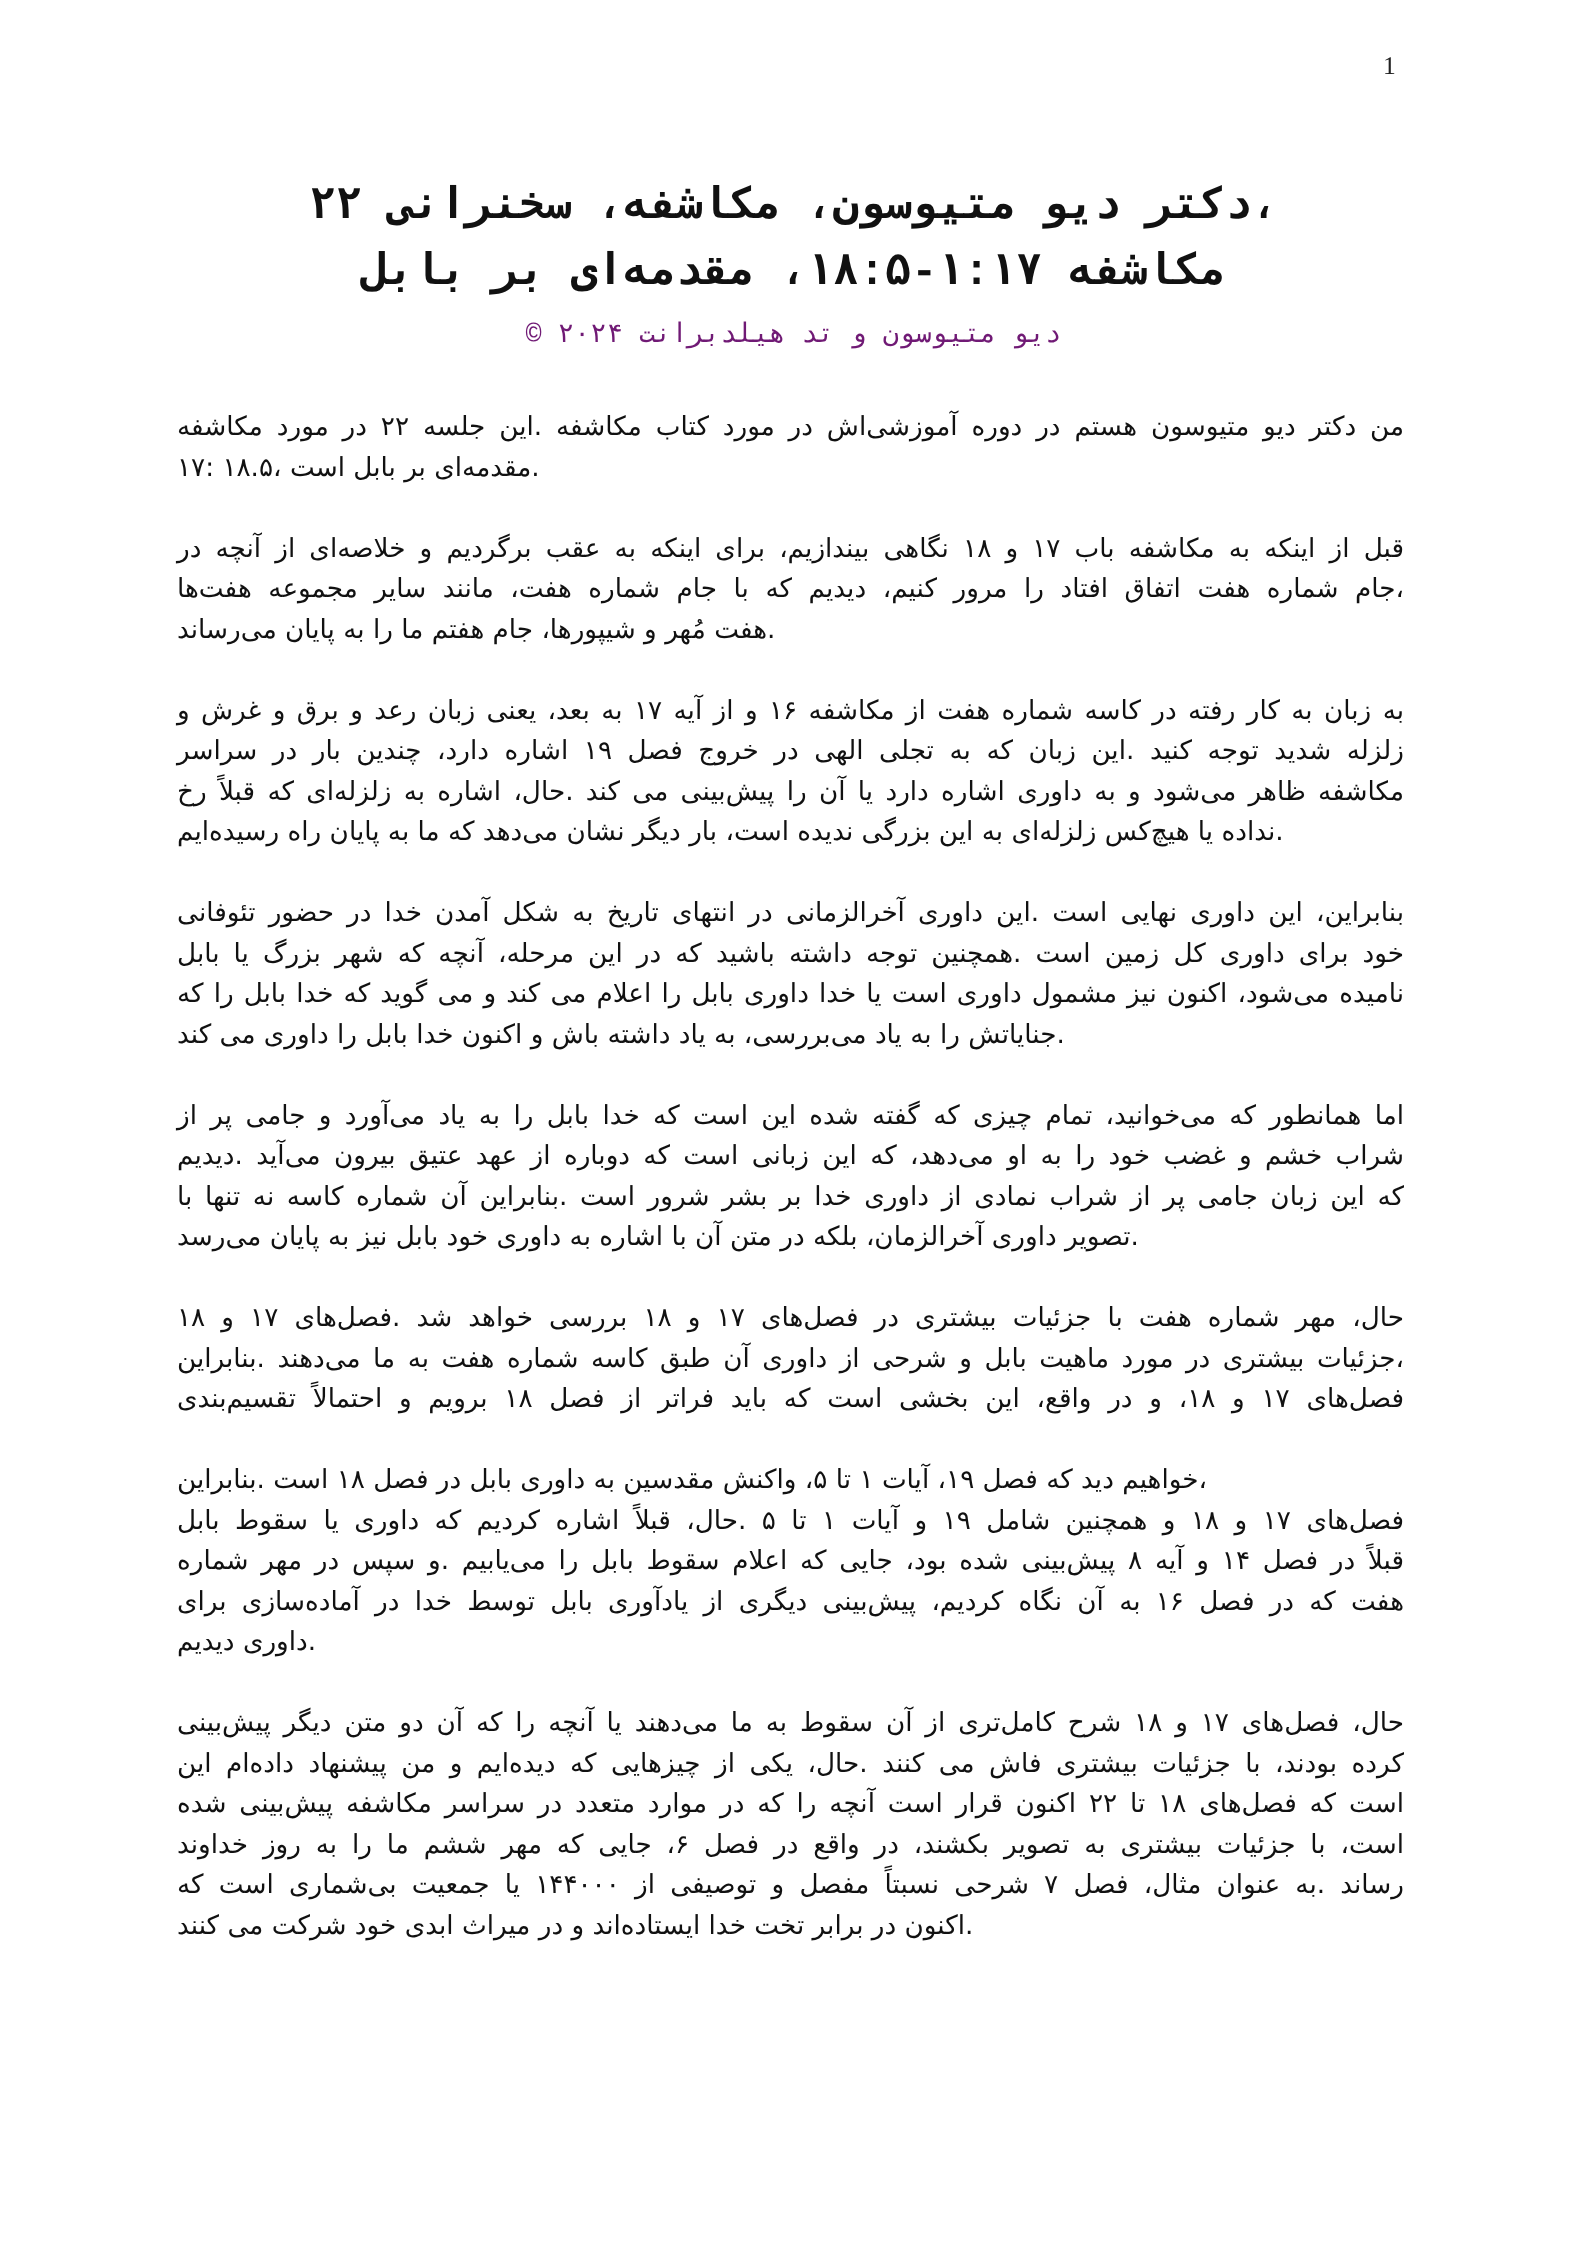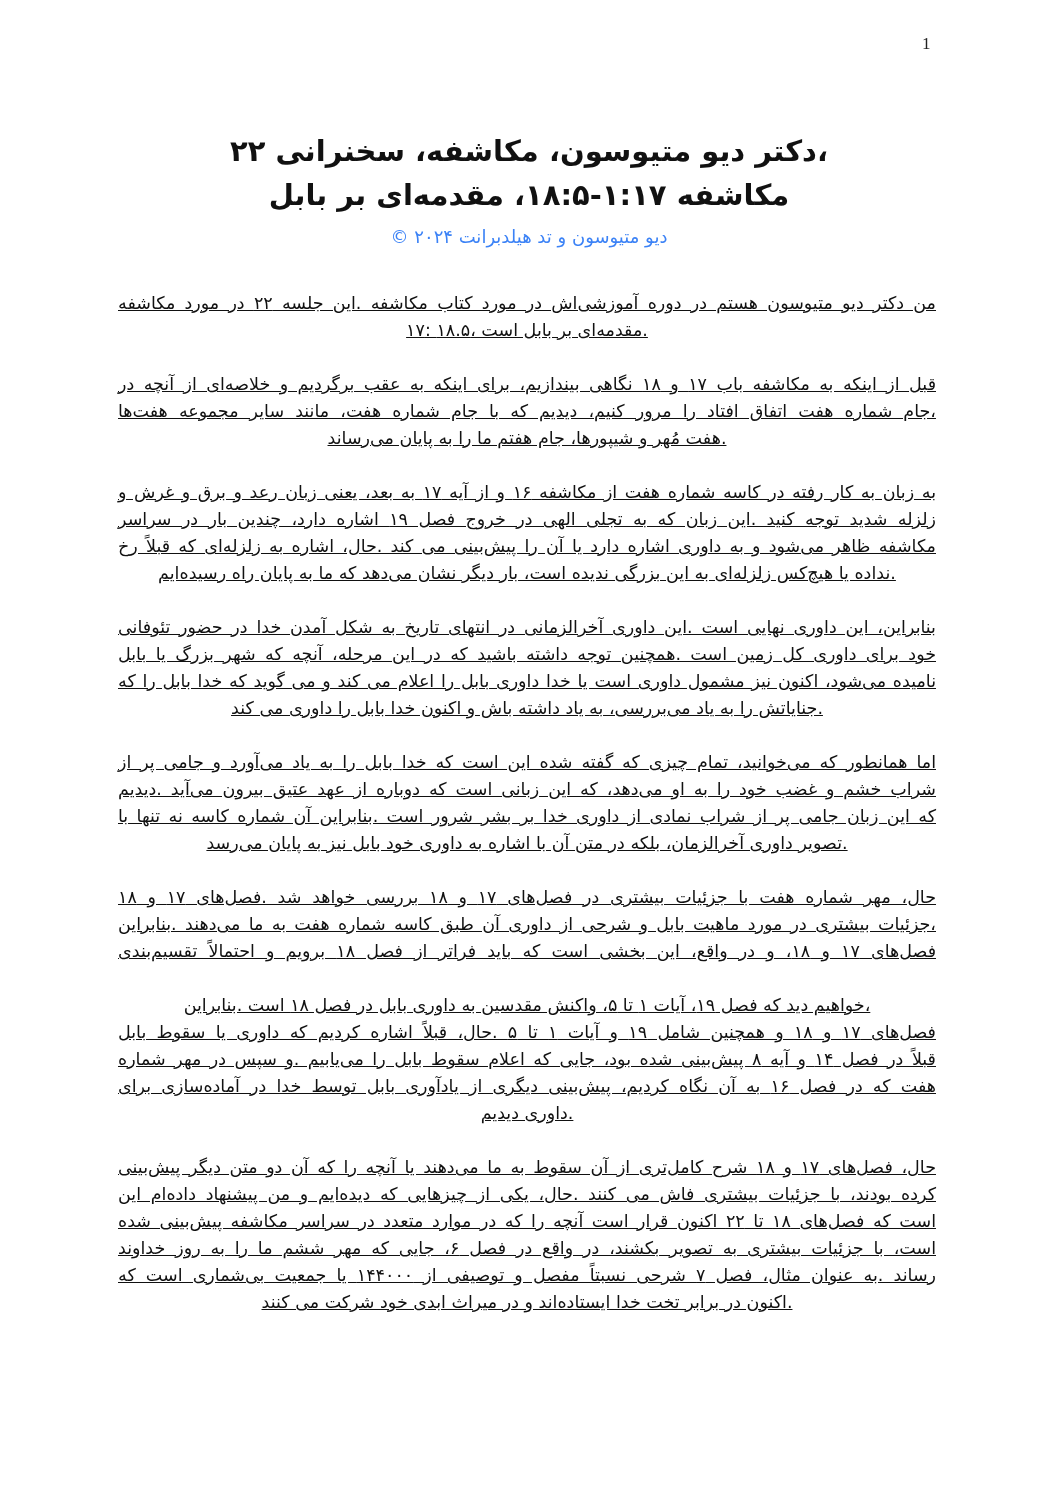--- a/index.html
+++ b/index.html
@@ -1,25 +1,25 @@
 <!DOCTYPE html>
 <html><head>
 <meta charset="utf-8">
 <style>
   html, body { margin: 0; padding: 0; background: #ffffff; }
   body { width: 1058px; height: 1497px; position: relative; overflow: hidden;
          font-family: "DejaVu Sans", sans-serif; color: #111; }
   .page-number { position: absolute; top: 34px; left: 922px; font-family: "Liberation Serif", serif;
                  font-size: 17px; color: #222; }
-  .title-block { position: absolute; top: 129px; left: 0; width: 1058px; text-align: center; direction: rtl; }
+  .title-block { position: absolute; top: 116px; left: 0; width: 1058px; text-align: center; direction: rtl; font-family: Liberation Mono, monospace; }
   .title-line { font-weight: bold; font-size: 29px; line-height: 44px; color: #111; }
-  .subtitle { font-size: 18px; line-height: 28px; margin-top: 6px; color: #3b82f6; }
-  .body-text { position: absolute; top: 290px; left: 118px; width: 818px; direction: rtl; text-decoration: underline; }
+  .subtitle { font-size: 18px; line-height: 28px; margin-top: 6px; color: #701a75; }
+  .body-text { position: absolute; top: 272px; left: 118px; width: 818px; direction: rtl; }
   .para { margin: 0 0 27px 0; }
-  .line { display: block; font-size: 17.5px; line-height: 27px; white-space: nowrap; text-align: center;
+  .line { display: block; font-size: 17.5px; line-height: 27px; white-space: nowrap; text-align: left;
           unicode-bidi: plaintext; }
   .line.justify { text-align: justify; text-align-last: justify; white-space: normal; }
 </style>
 </head>
 <body>
 
 <div class="page-number">1</div>
 
 <div class="title-block">
   <div class="title-line">،دکتر دیو متیوسون، مکاشفه، سخنرانی ۲۲</div>

